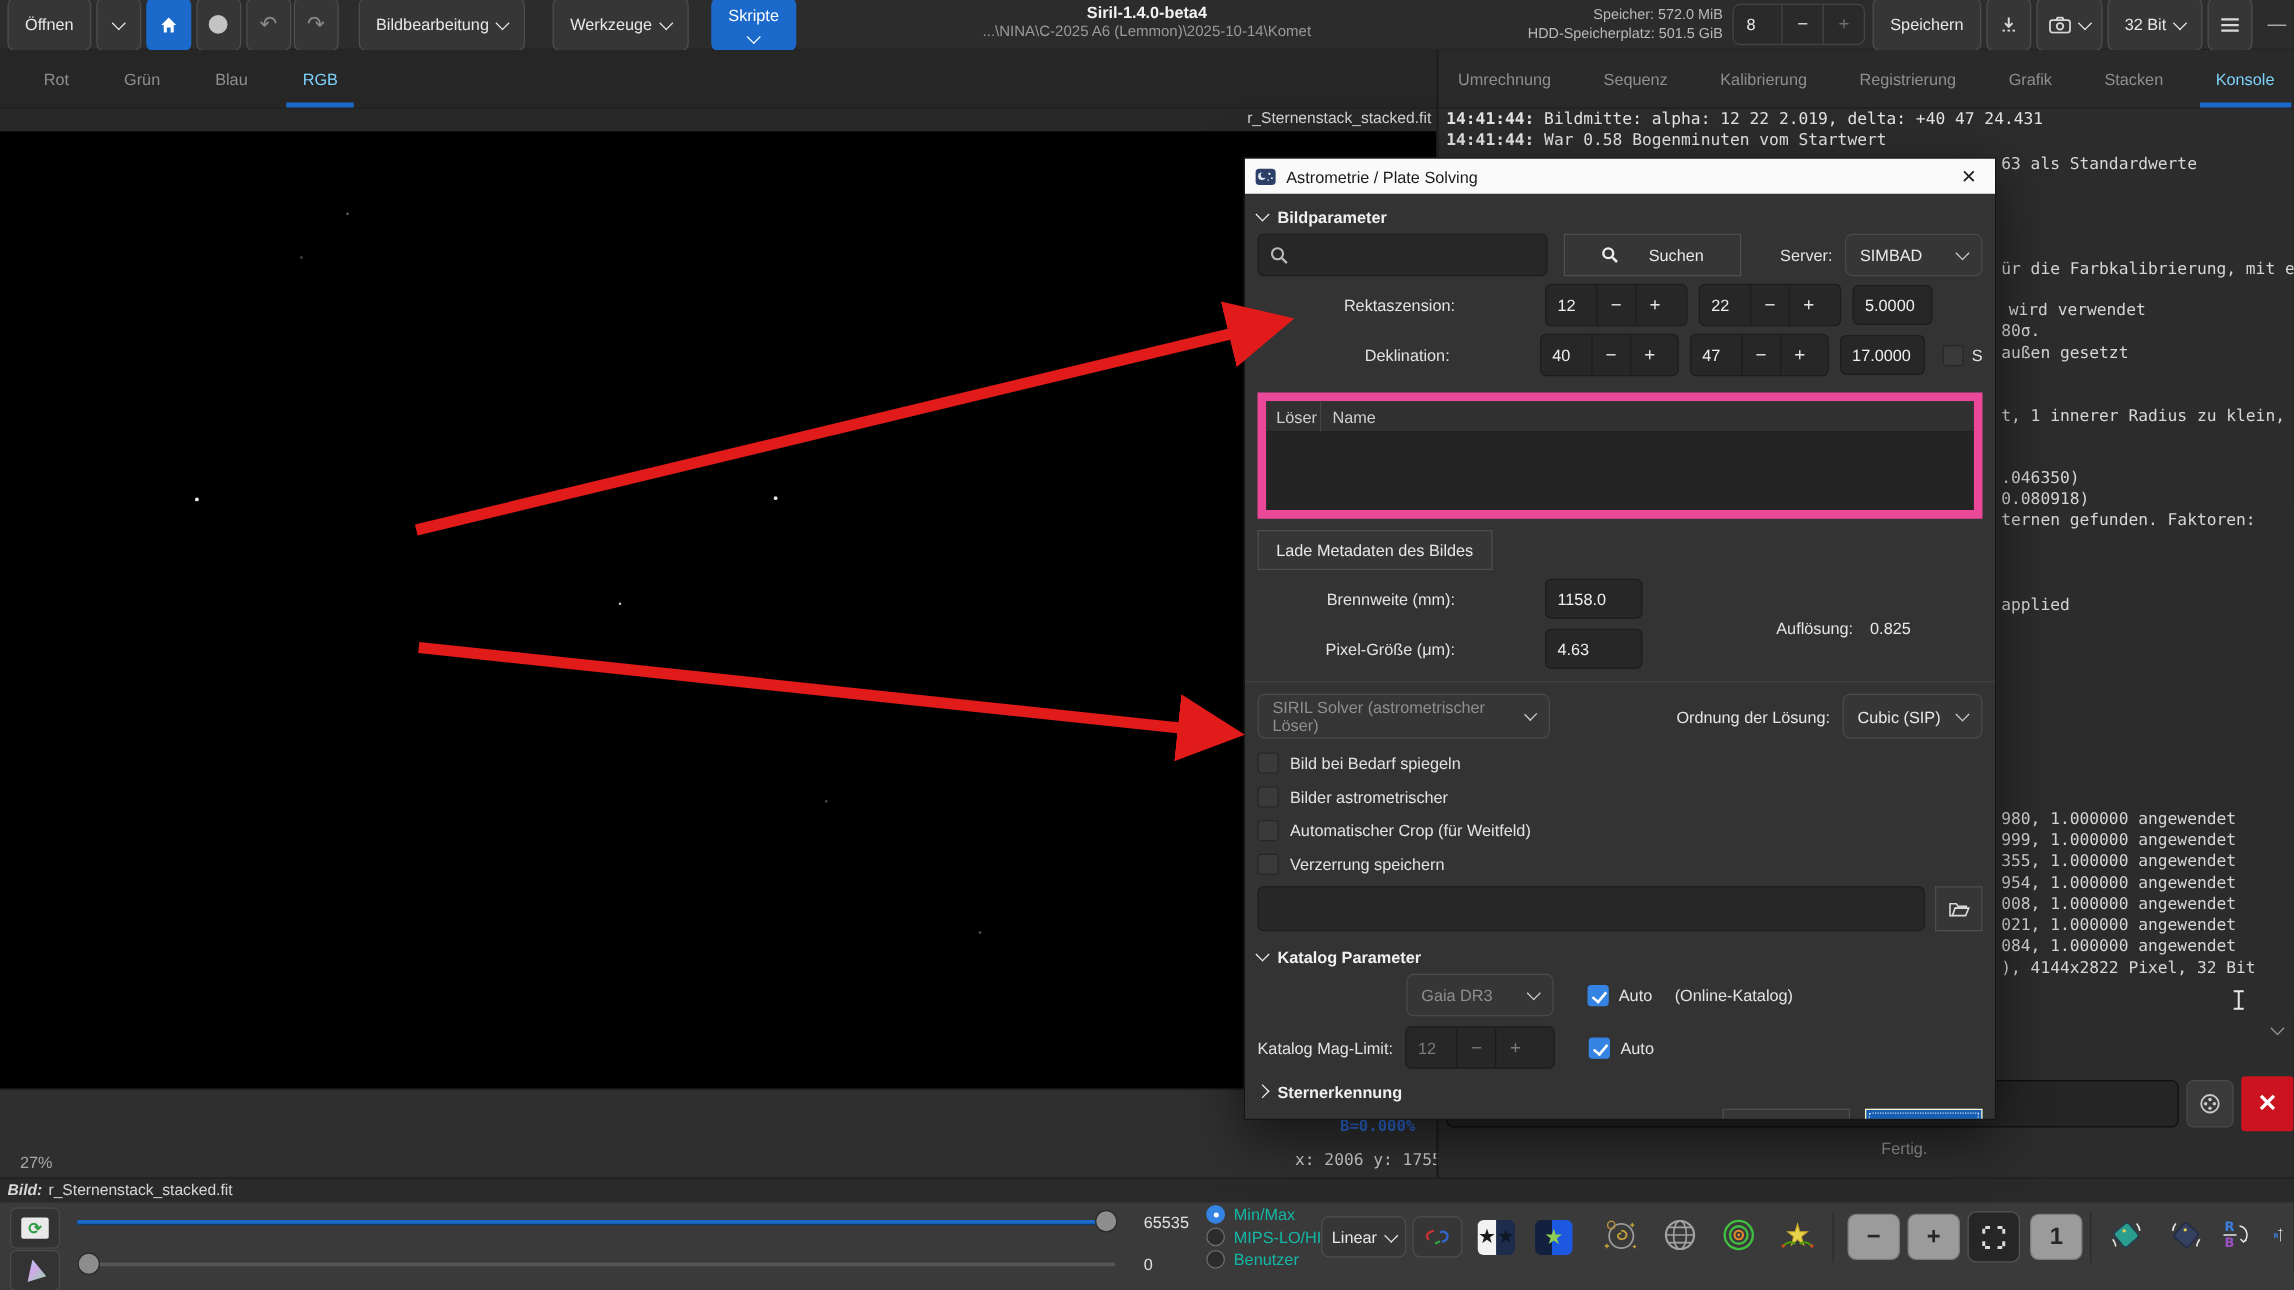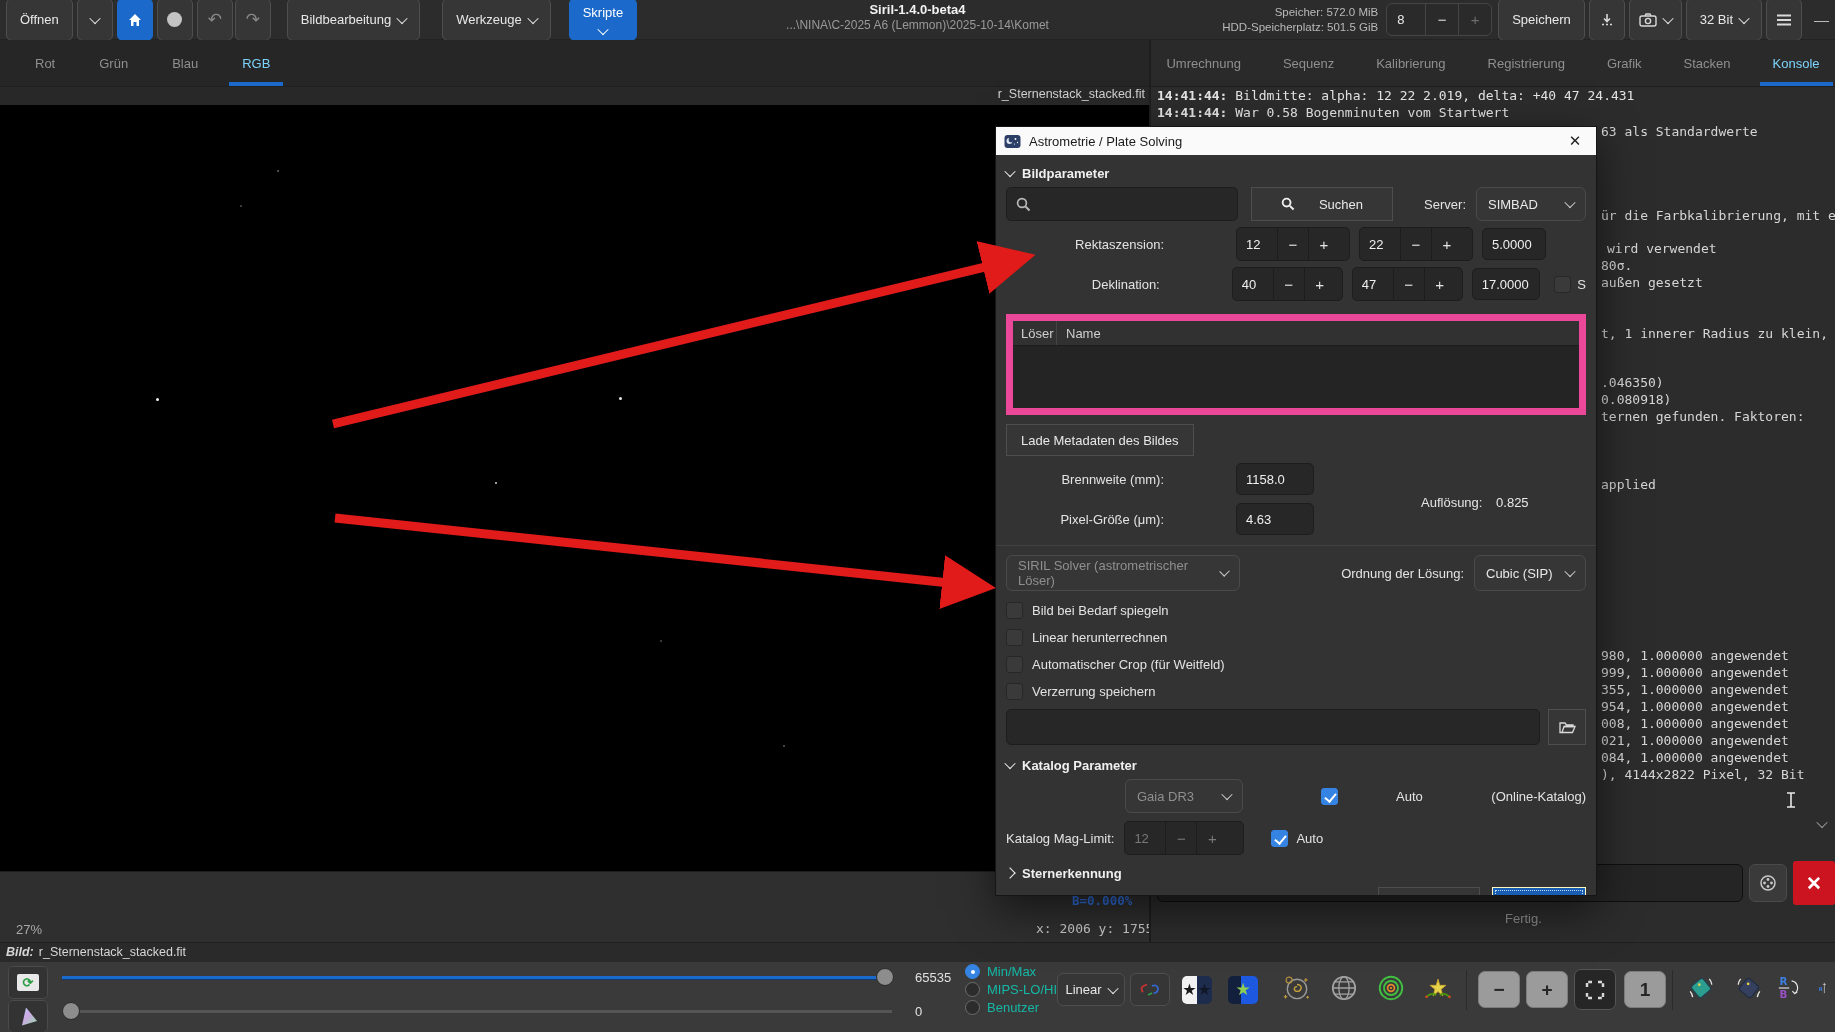--- a/index.html
+++ b/index.html
@@ -532,21 +532,21 @@
             <span class="chev"></span>
           </div>
       </div>
 
       <div class="drow" style="height:24px;margin-bottom:3px;">
           <span class="cbx"></span>
           <span class="dlabel" style="margin-left:9px;">Bild bei Bedarf spiegeln</span>
         </div>
       <div class="drow" style="height:24px;margin-bottom:3px;">
           <span class="cbx"></span>
-          <span class="dlabel" style="margin-left:9px;">Linear herunterrechnen</span>
+          <span class="dlabel" style="margin-left:9px;">Bilder astrometrischer</span>
         </div>
       <div class="drow" style="height:24px;margin-bottom:3px;">
           <span class="cbx"></span>
           <span class="dlabel" style="margin-left:9px;">Automatischer Crop (für Weitfeld)</span>
         </div>
       <div class="drow" style="height:24px;margin-bottom:6px;">
           <span class="cbx"></span>
           <span class="dlabel" style="margin-left:9px;">Verzerrung speichern</span>
         </div>
 
@@ -558,21 +558,21 @@
               <path d="M5 6.5 H16 L13.5 12.5 H3" fill="none" stroke="#d9d9d9" stroke-width="1.3"></path>
             </svg>
         </button>
       </div>
 
       <div class="sechead">
           <span class="chev"></span>
           <span>Katalog Parameter</span>
         </div>
 
-      <div class="drow" style="height:34px;margin-bottom:8px;justify-content:space-between;">
+      <div class="drow" style="height:34px;margin-bottom:8px;">
         <div class="dsel" style="width:118px;margin-left:119px;">
             <span class="gray">Gaia DR3</span>
             <span class="chev"></span>
           </div>
         <span class="cbx on" style="margin-left:27px;"></span>
         <span class="dlabel" style="margin-left:8px;">Auto</span>
         <span class="dlabel" style="margin-left:18px;">(Online-Katalog)</span>
       </div>
 
       <div class="drow" style="height:34px;margin-bottom:6px;">

